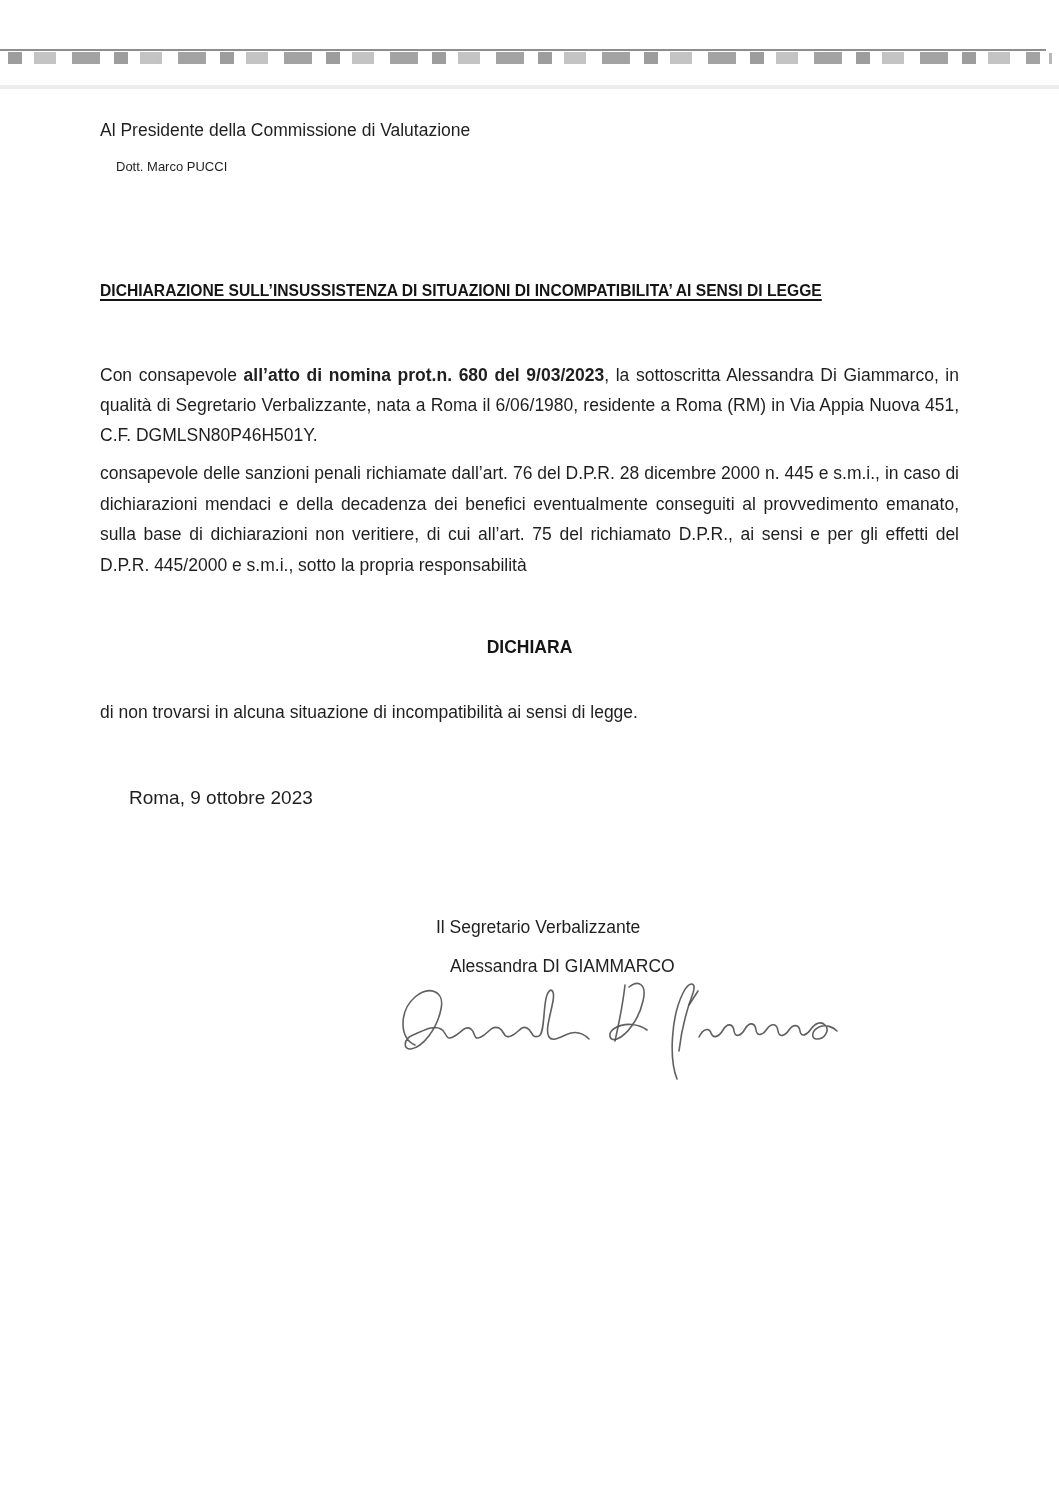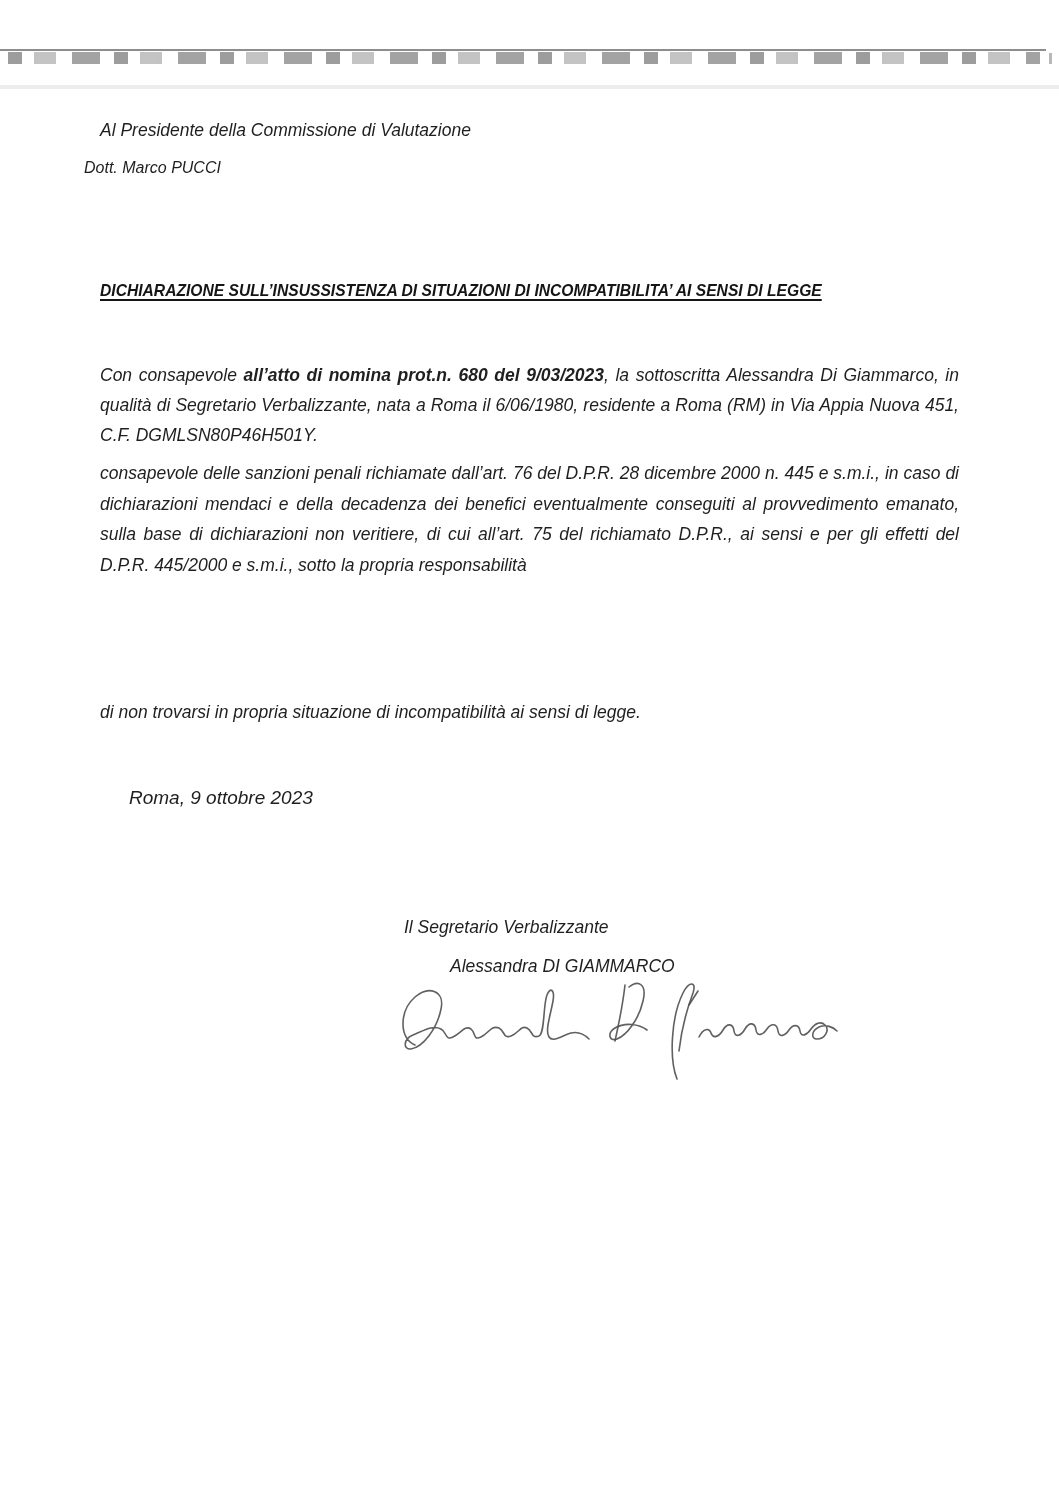--- a/index.html
+++ b/index.html
@@ -11,21 +11,20 @@
     font-family: "Liberation Sans", sans-serif;
     color: #1f1f1f;
     position: relative;
     overflow: hidden;
   }
   .page {
     position: relative;
     width: 1059px;
     height: 1456px;
     background: #ffffff;
-    font-style: italic;
   }
 
   
   .artifact-topline {
     position: absolute;
     top: 49px; left: 0;
     width: 1046px; height: 2px;
     background: #8d8d8d;
   }
   .artifact-smudge {
@@ -55,21 +54,21 @@
   }
   .artifact-faintline {
     position: absolute;
     top: 85px; left: 0;
     width: 1059px; height: 4px;
     background: #ededed;
   }
 
   
   .addr1 { position: absolute; top: 120px; left: 100px; font-size: 17.5px; }
-  .addr2 { position: absolute; top: 159px; left: 84px; font-size: 16px; }
+  .addr2 { position: absolute; top: 159px; left: 116px; font-size: 13px; }
 
   .doc-title {
     position: absolute;
     top: 280px; left: 100px;
     font-size: 17.3px;
     font-weight: bold;
     color: #151515;
     white-space: nowrap;
     letter-spacing: 0px;
     transform: scaleX(0.905);
@@ -106,21 +105,21 @@
   }
   .place-date {
     position: absolute;
     top: 787px; left: 100px;
     font-size: 19px;
     margin-left: 29px;
   }
 
   .signer-role {
     position: absolute;
-    top: 917px; left: 404px;
+    top: 917px; left: 436px;
     font-size: 17.5px;
   }
   .signer-name {
     position: absolute;
     top: 956px; left: 406px;
     font-size: 17.5px;
     margin-left: 44px;
   }
   .signature-svg {
     position: absolute;
@@ -148,22 +147,23 @@
 
   <p class="addr1">Al Presidente della Commissione di Valutazione</p>
   <p class="addr2">Dott. Marco PUCCI</p>
 
   <h1 class="doc-title">DICHIARAZIONE SULL’INSUSSISTENZA DI SITUAZIONI DI INCOMPATIBILITA’ AI SENSI DI LEGGE</h1>
 
   <p class="para para-reference"><span>Con consapevole </span><strong>all’atto di nomina prot.n. 680 del 9/03/2023</strong><span>, la sottoscritta Alessandra Di Giammarco, in qualità di Segretario Verbalizzante, nata a Roma il 6/06/1980, residente a Roma (RM) in Via Appia Nuova 451, C.F. DGMLSN80P46H501Y.</span></p>
 
   <p class="para para-penalties">consapevole delle sanzioni penali richiamate dall’art. 76 del D.P.R. 28 dicembre 2000 n. 445 e s.m.i., in caso di dichiarazioni mendaci e della decadenza dei benefici eventualmente conseguiti al provvedimento emanato, sulla base di dichiarazioni non veritiere, di cui all’art. 75 del richiamato D.P.R., ai sensi e per gli effetti del D.P.R. 445/2000 e s.m.i., sotto la propria responsabilità</p>
 
+  <p class="declare-heading">DICHIARA</p>
 
-  <p class="declare-body">di non trovarsi in propria situazione di incompatibilità ai sensi di legge.</p>
+  <p class="declare-body">di non trovarsi in alcuna situazione di incompatibilità ai sensi di legge.</p>
 
   <p class="place-date">Roma, 9 ottobre 2023</p>
 
   <p class="signer-role">Il Segretario Verbalizzante</p>
   <p class="signer-name">Alessandra DI GIAMMARCO</p>
 
   <svg class="signature-svg" viewBox="0 0 448 108" aria-hidden="true">
 
     <path d="M 22,70 C 6,64 6,36 22,22 C 36,10 52,16 48,34 C 44,54 30,72 18,74 C 10,75 10,64 20,60
              C 32,55 40,50 48,54 C 54,57 52,66 60,62 C 68,58 72,50 78,54 C 83,58 80,66 88,62

